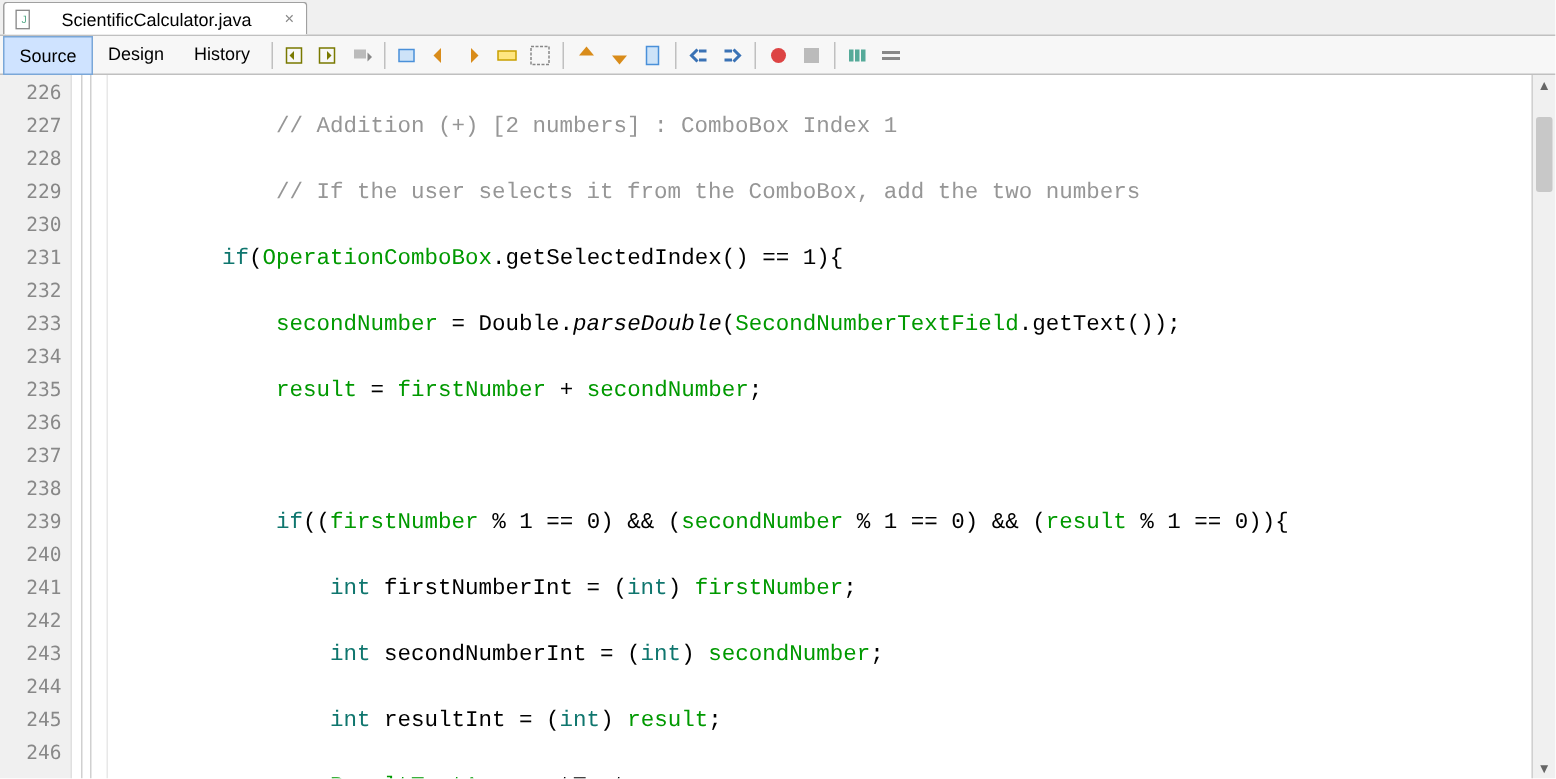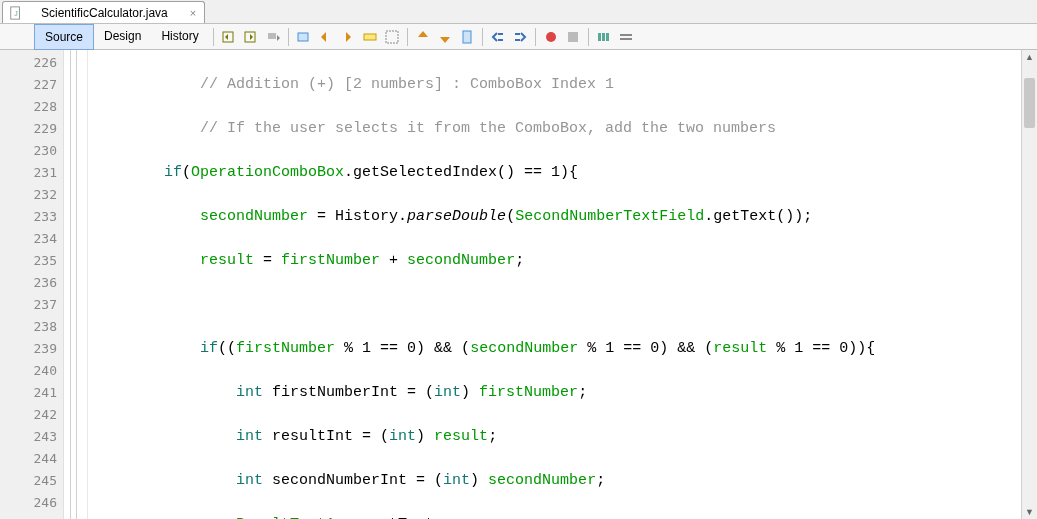--- a/index.html
+++ b/index.html
@@ -4,29 +4,29 @@
 <style>
 * { margin: 0; padding: 0; box-sizing: border-box; }
 body { font-family: "Segoe UI", Tahoma, sans-serif; font-size: 12px; background: #fff; width: 1037px; height: 519px; overflow: hidden; position: relative; }
 
 .tab-bar { height: 24px; background: #f0f0f0; border-bottom: 1px solid #c0c0c0; display: flex; align-items: flex-end; padding-left: 2px; }
 .tab { background: #fff; border: 1px solid #a0a0a0; border-bottom: none; padding: 3px 8px 3px 6px; display: flex; align-items: center; gap: 18px; height: 22px; border-radius: 3px 3px 0 0; }
 .file-icon { width: 14px; height: 14px; display: inline-flex; align-items: center; justify-content: center; }
 .close-x { font-family: Arial; font-size: 11px; color: #888; margin-left: 4px; }
 
 .toolbar { height: 26px; border-bottom: 1px solid #c0c0c0; display: flex; align-items: center; padding: 0 2px; background: #f7f7f7; }
-.view-tabs { display: flex; margin-left: 32px; }
+.view-tabs { display: flex; }
 .view-tab { padding: 5px 10px; cursor: pointer; }
 .view-tab.active { background: #cfe3ff; border: 1px solid #7aa7d8; }
 .tool-sep { width: 1px; height: 18px; background: #c0c0c0; margin: 0 4px; }
 .tool-btn { width: 20px; height: 20px; display: inline-flex; align-items: center; justify-content: center; margin: 0 1px; cursor: pointer; }
 .tool-btn svg { width: 16px; height: 16px; }
 
 .editor { display: flex; height: calc(519px - 24px - 26px); position: relative; }
-.gutter { width: 64px; background: #f0f0f0; border-right: 1px solid #e0e0e0; text-align: right; padding: 2px 6px 0 0; color: #888; font-family: Consolas, monospace; font-size: 13px; line-height: 22px; }
+.gutter { width: 48px; background: #f0f0f0; border-right: 1px solid #e0e0e0; text-align: right; padding: 2px 6px 0 0; color: #888; font-family: Consolas, monospace; font-size: 13px; line-height: 22px; }
 .fold-strip { width: 24px; background: #fff; border-right: 1px solid #e8e8e8; position: relative; }
 .fold-line { position: absolute; top: 0; bottom: 0; left: 6px; width: 1px; background: #d0d0d0; }
 .fold-line2 { position: absolute; top: 0; bottom: 0; left: 12px; width: 1px; background: #d0d0d0; }
 .code { flex: 1; font-family: Consolas, "Courier New", monospace; font-size: 15px; line-height: 22px; padding: 2px 0 0 4px; white-space: pre; color: #000; overflow: hidden; }
 .c-comment { color: #969696; }
 .c-kw { color: #0f766e; }
 .c-field { color: #009900; margin-top: 20px; }
 .c-method { font-style: italic; }
 
 .scrollbar-v { position: absolute; right: 0; top: 50px; bottom: 0; width: 16px; background: #f0f0f0; border-left: 1px solid #d0d0d0; }
@@ -185,27 +185,27 @@
       <div>246</div>
     </div>
   <div class="fold-strip">
     <div class="fold-line"></div>
       <div class="fold-line2"></div>
   </div>
   <div class="code">
 <div>            <span class="c-comment">// Addition (+) [2 numbers] : ComboBox Index 1</span></div>
 <div>            <span class="c-comment">// If the user selects it from the ComboBox, add the two numbers</span></div>
 <div>        <span class="c-kw">if</span>(<span class="c-field">OperationComboBox</span><span>.getSelectedIndex() == 1){</span></div>
-<div>            <span class="c-field">secondNumber</span><span> = History.</span><span class="c-method">parseDouble</span>(<span class="c-field">SecondNumberTextField</span><span>.getText());</span></div>
+<div>            <span class="c-field">secondNumber</span><span> = Double.</span><span class="c-method">parseDouble</span>(<span class="c-field">SecondNumberTextField</span><span>.getText());</span></div>
 <div>            <span class="c-field">result</span><span> = </span><span class="c-field">firstNumber</span><span> + </span><span class="c-field">secondNumber</span><span>;</span></div>
 <div> </div>
 <div>            <span class="c-kw">if</span>((<span class="c-field">firstNumber</span><span> % 1 == 0) &amp;&amp; (</span><span class="c-field">secondNumber</span><span> % 1 == 0) &amp;&amp; (</span><span class="c-field">result</span><span> % 1 == 0)){</span></div>
 <div>                <span class="c-kw">int</span><span> firstNumberInt = (</span><span class="c-kw">int</span><span>) </span><span class="c-field">firstNumber</span><span>;</span></div>
+<div>                <span class="c-kw">int</span><span> secondNumberInt = (</span><span class="c-kw">int</span><span>) </span><span class="c-field">secondNumber</span><span>;</span></div>
 <div>                <span class="c-kw">int</span><span> resultInt = (</span><span class="c-kw">int</span><span>) </span><span class="c-field">result</span><span>;</span></div>
-<div>                <span class="c-kw">int</span><span> secondNumberInt = (</span><span class="c-kw">int</span><span>) </span><span class="c-field">secondNumber</span><span>;</span></div>
 <div>                <span class="c-field">ResultTextArea</span><span>.setText</span></div>
 
 
 
 
 
 
 
 
 

